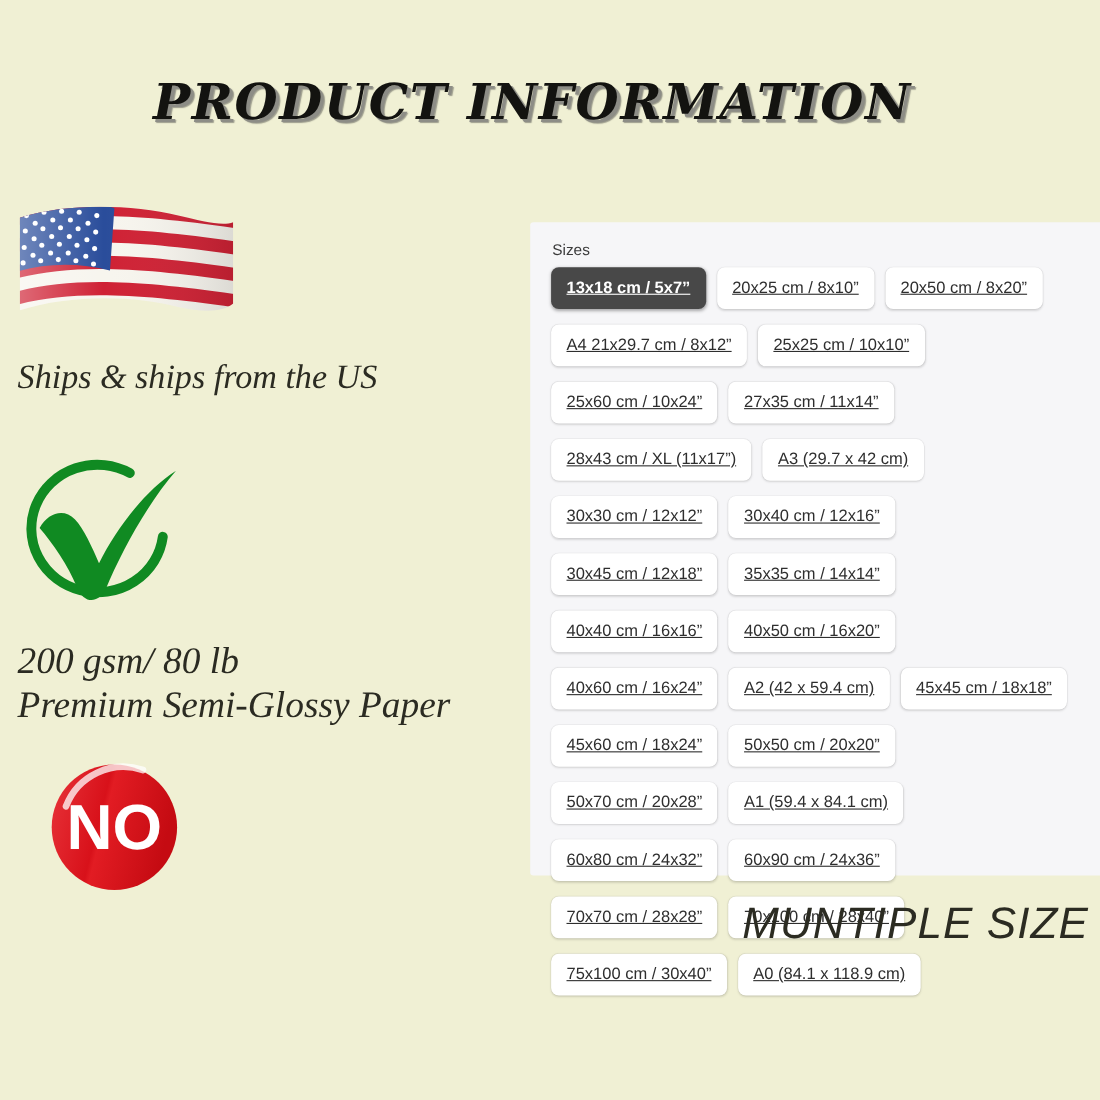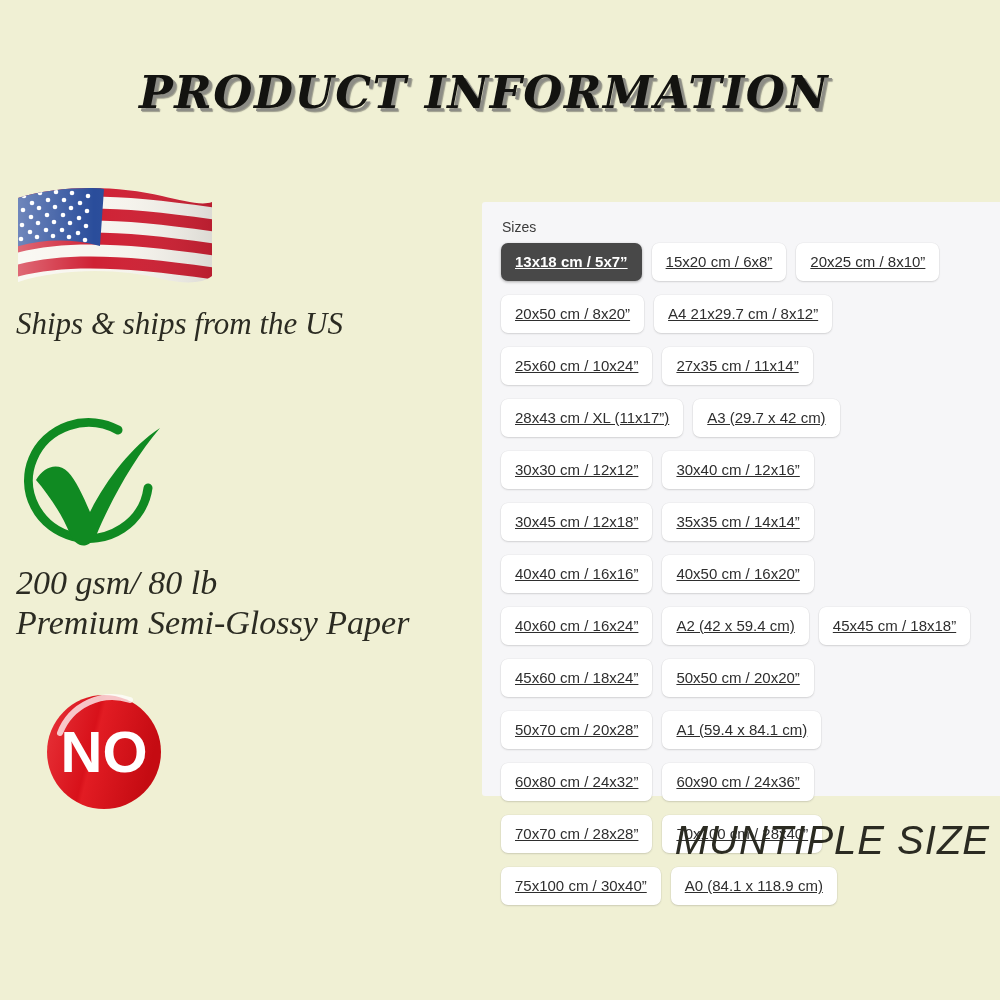--- a/index.html
+++ b/index.html
@@ -47,21 +47,21 @@
   #feature-check { top: 230px; }
   #feature-frame { top: 509px; padding-left: 26px; }
 
   .feature-caption {
     font-family: "Liberation Serif", serif;
     font-style: italic;
     font-size: 31px;
     color: #2b2b22;
     line-height: 1.18;
     margin-left: 16px;
-    margin-top: 4px;
+    margin-top: 22px;
     white-space: nowrap;
   }
   .feature-caption.small { font-size: 34px; }
 
   .flag-wrap  { margin-left: 12px; }
   .check-wrap { margin-left: 14px; }
   .no-wrap    { margin-left: 16px; }
 
   
   #sizes-panel {
@@ -233,24 +233,24 @@
       </svg>
     </div>
   </div>
 
 </div>
 
 <div id="sizes-panel">
   <div id="sizes-label">Sizes</div>
   <div id="sizes-grid">
       <div class="size-chip selected">13x18 cm / 5x7”</div>
-      <div class="size-chip">15x20 cm / 6x8”</div>
       <div class="size-chip">20x25 cm / 8x10”</div>
       <div class="size-chip">20x50 cm / 8x20”</div>
       <div class="size-chip">A4 21x29.7 cm / 8x12”</div>
+      <div class="size-chip">25x25 cm / 10x10”</div>
       <div class="size-chip">25x60 cm / 10x24”</div>
       <div class="size-chip">27x35 cm / 11x14”</div>
       <div class="size-chip">28x43 cm / XL (11x17”)</div>
       <div class="size-chip">A3 (29.7 x 42 cm)</div>
       <div class="size-chip">30x30 cm / 12x12”</div>
       <div class="size-chip">30x40 cm / 12x16”</div>
       <div class="size-chip">30x45 cm / 12x18”</div>
       <div class="size-chip">35x35 cm / 14x14”</div>
       <div class="size-chip">40x40 cm / 16x16”</div>
       <div class="size-chip">40x50 cm / 16x20”</div>

